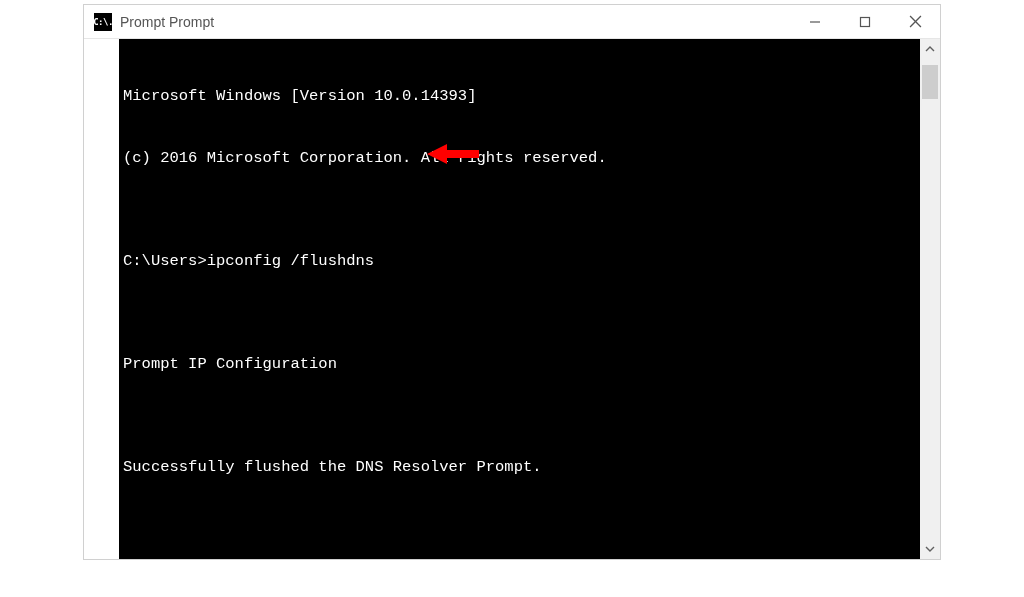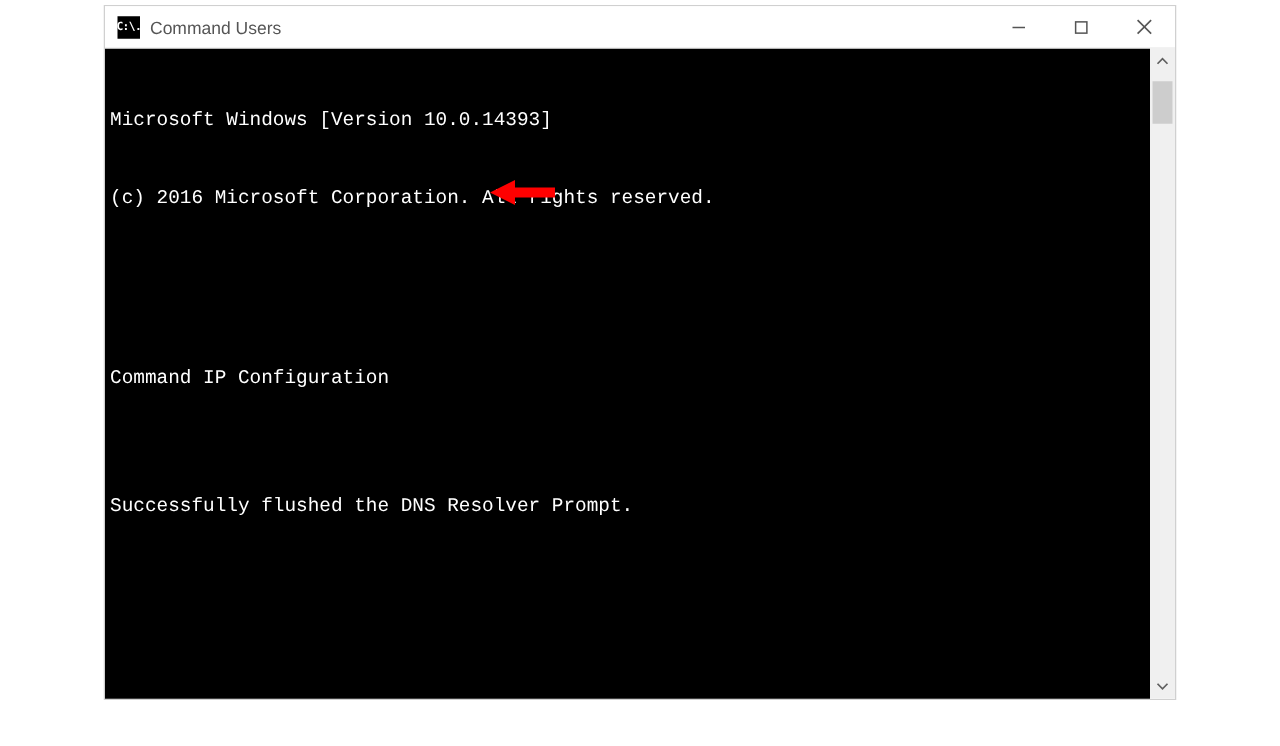--- a/index.html
+++ b/index.html
@@ -55,20 +55,21 @@
       align-items: center;
       justify-content: center;
       color: #555;
       cursor: pointer;
     }
     .winbtn svg { stroke: currentColor; }
     .client {
       display: flex;
       height: 520px;
       background: #fff;
+      margin-left: 35px;
     }
     .console {
       flex: 1 1 auto;
       background: #000;
       color: #fff;
       font-family: Consolas, "Courier New", monospace;
       font-size: 15.5px;
       line-height: 1.33;
       padding: 6px 4px 4px 4px;
       white-space: pre;
@@ -115,21 +116,21 @@
     .annotation-arrow svg { display: block; }
   </style>
 </head>
 <body>
 
 <div class="window">
   <div class="titlebar">
     <div class="titlebar-icon">
       <span>C:\.</span>
     </div>
-    <div class="titlebar-title">Command Users</div>
+    <div class="titlebar-title">Prompt Prompt</div>
     <div class="titlebar-spacer"></div>
     <div class="winbtn">
       <svg width="12" height="12" viewBox="0 0 12 12">
         <line x1="1" y1="6" x2="11" y2="6" stroke-width="1.2"></line>
       </svg>
     </div>
     <div class="winbtn">
       <svg width="12" height="12" viewBox="0 0 12 12">
         <rect x="1.5" y="1.5" width="9" height="9" fill="none" stroke-width="1.2"></rect>
       </svg>
@@ -140,22 +141,23 @@
         <line x1="11" y1="1" x2="1" y2="11" stroke-width="1.2"></line>
       </svg>
     </div>
   </div>
 
   <div class="client">
     <div class="console">
       <span class="line">Microsoft Windows [Version 10.0.14393]</span>
       <span class="line">(c) 2016 Microsoft Corporation. All rights reserved.</span>
       <span class="line"></span>
+      <span class="line">C:\Users&gt;ipconfig /flushdns</span>
       <span class="line"></span>
-      <span class="line">Command IP Configuration</span>
+      <span class="line">Prompt IP Configuration</span>
       <span class="line"></span>
       <span class="line">Successfully flushed the DNS Resolver Prompt.</span>
       <span class="line"></span>
       
 
       <div class="annotation-arrow">
         <svg width="56" height="24" viewBox="0 0 56 24">
           <polygon points="0,12 20,2 20,8 52,8 52,16 20,16 20,22" fill="#ff0000"></polygon>
         </svg>
       </div>

